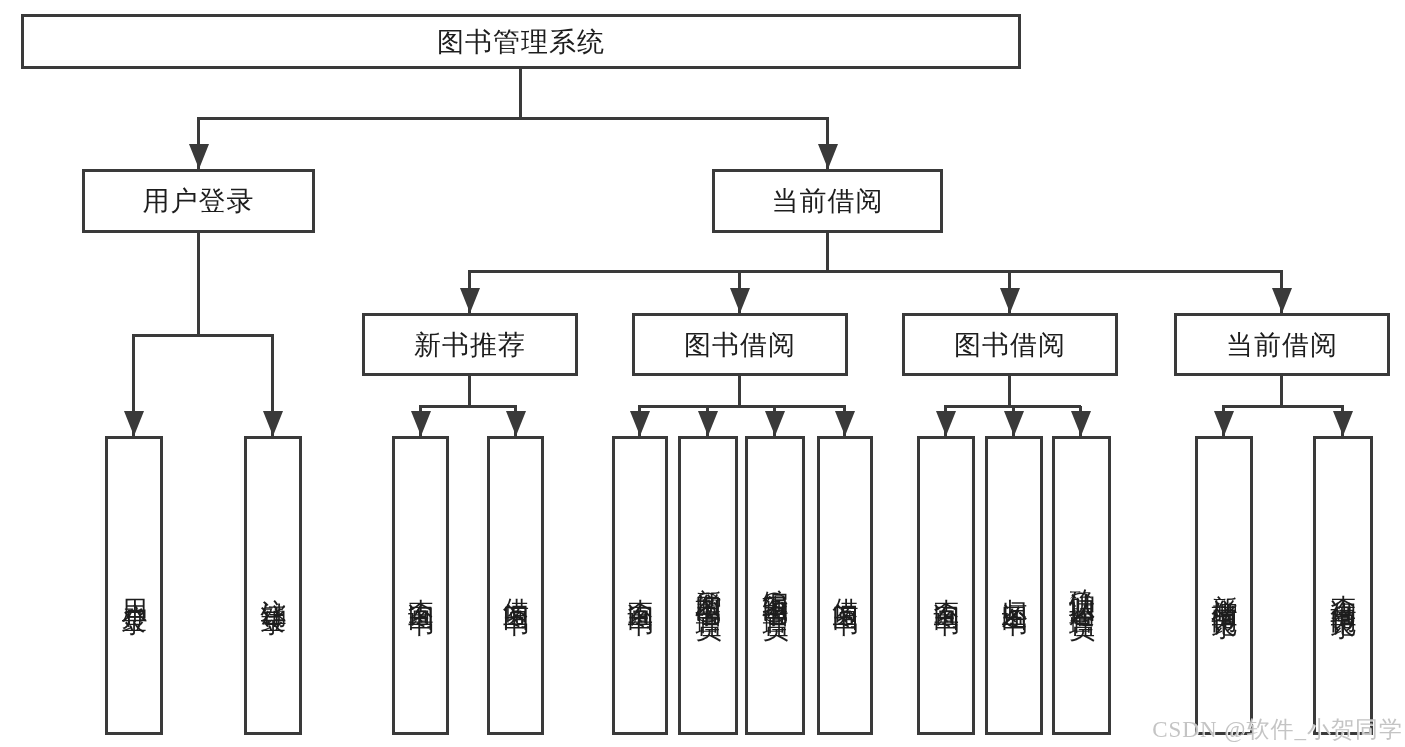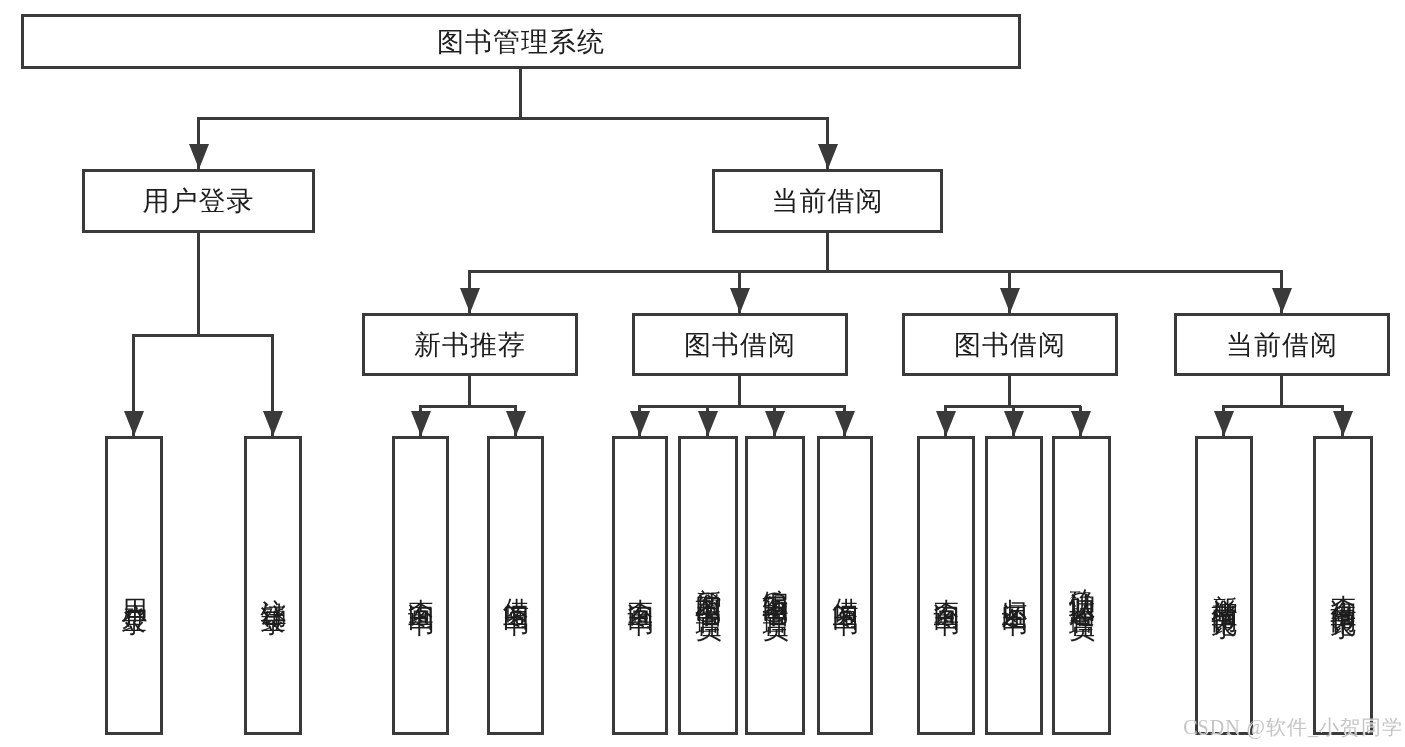--- a/index.html
+++ b/index.html
@@ -56,21 +56,21 @@
     transform:translateX(-50%);
     width:0;height:0;
     border-left:10px solid transparent;
     border-right:10px solid transparent;
     border-top:25px solid var(--line);
   }
   .watermark{
     position:absolute;
     right:2px;
     top:714px;
-    font-size:20px;
+    font-size:23px;
     letter-spacing:1px;
     color:rgba(193,193,193,0.95);
     text-shadow:1px 1px 0 rgba(255,255,255,0.9);
     z-index:5;
     white-space:nowrap;
   }
 </style>
 </head>
 <body>
 

